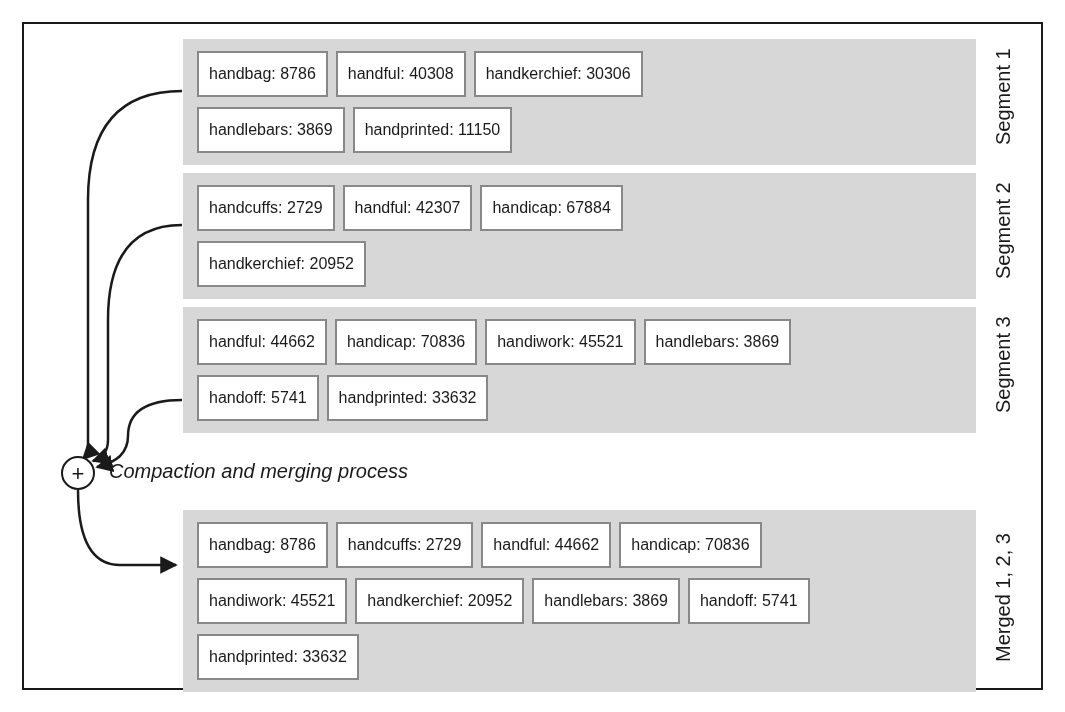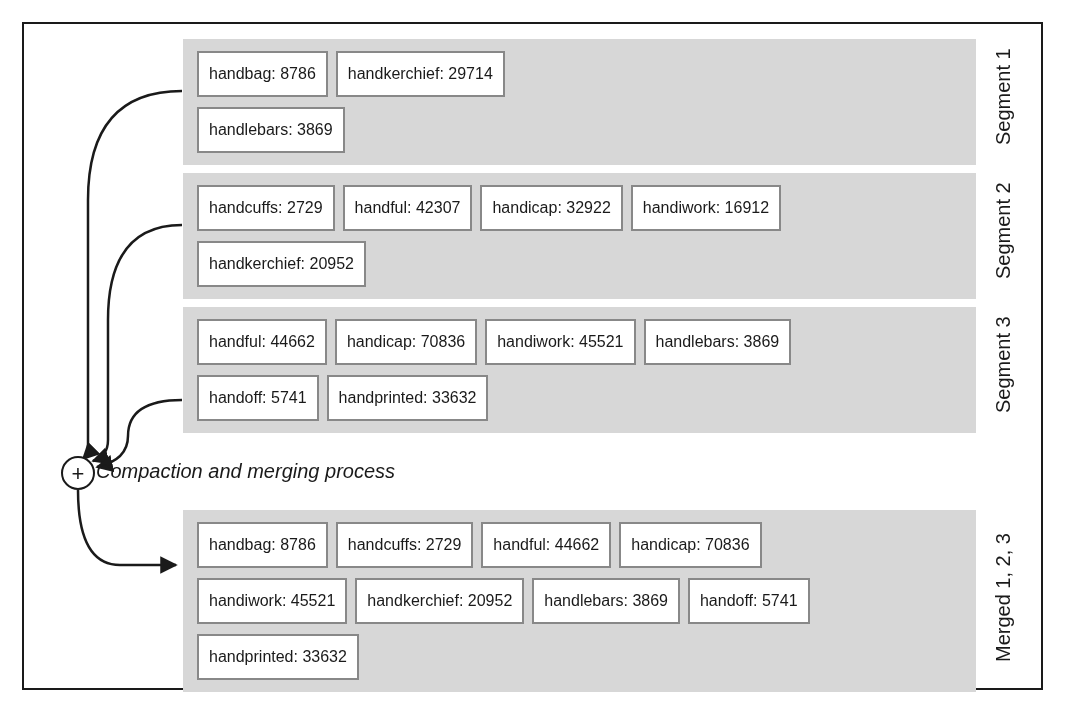--- a/index.html
+++ b/index.html
@@ -88,39 +88,40 @@
     <path d="M 182 91 Q 88 91 88 200 L 88 445 Q 88 454 83 459" fill="none" stroke="#1a1a1a" stroke-width="2.5" marker-end="url(#ah)"></path>
 
     <path d="M 182 225 Q 108 225 108 320 L 108 440 Q 108 456 93 461" fill="none" stroke="#1a1a1a" stroke-width="2.5" marker-end="url(#ah)"></path>
 
     <path d="M 182 400 Q 128 400 128 436 Q 128 460 97 467" fill="none" stroke="#1a1a1a" stroke-width="2.5" marker-end="url(#ah)"></path>
 
     <path d="M 78 490 Q 78 565 120 565 L 176 565" fill="none" stroke="#1a1a1a" stroke-width="2.5" marker-end="url(#ah)"></path>
   </svg>
 
   <div class="plus-node" style="left:61px; top:456px;">+</div>
-  <div class="caption" style="left:96px; top:460px;">Compaction and merging process</div>
+  <div class="caption" style="left:109px; top:460px;">Compaction and merging process</div>
 
   <div class="segment" style="left:183px; top:39px; width:793px;">
     <div class="row">
       <span class="cell">handbag: 8786</span>
-      <span class="cell">handkerchief: 29714</span>
+      <span class="cell">handful: 40308</span>
+      <span class="cell">handkerchief: 30306</span>
     </div>
     <div class="row">
       <span class="cell">handlebars: 3869</span>
+      <span class="cell">handprinted: 11150</span>
     </div>
   </div>
   <div class="seglabel" style="left:992px; top:45px; height:100px;">Segment 1</div>
 
   <div class="segment" style="left:183px; top:173px; width:793px;">
     <div class="row">
       <span class="cell">handcuffs: 2729</span>
       <span class="cell">handful: 42307</span>
-      <span class="cell">handicap: 32922</span>
-      <span class="cell">handiwork: 16912</span>
+      <span class="cell">handicap: 67884</span>
     </div>
     <div class="row">
       <span class="cell">handkerchief: 20952</span>
     </div>
   </div>
   <div class="seglabel" style="left:992px; top:179px; height:100px;">Segment 2</div>
 
   <div class="segment" style="left:183px; top:307px; width:793px;">
     <div class="row">
       <span class="cell">handful: 44662</span>

